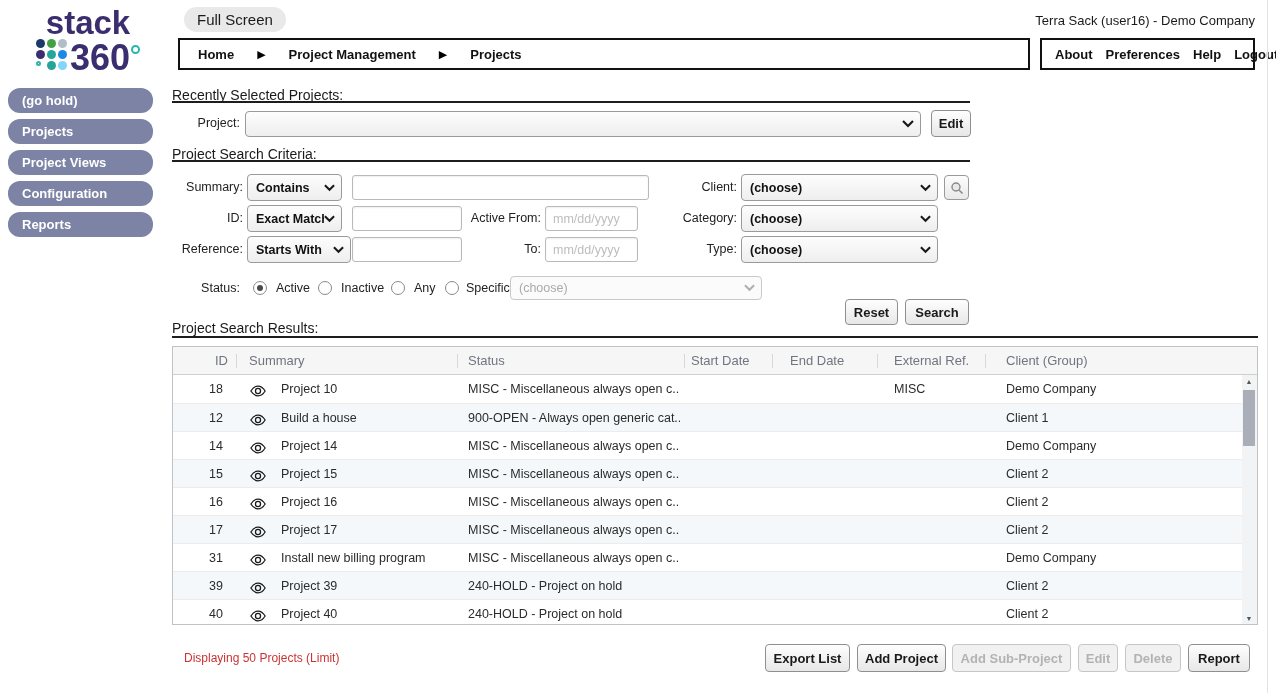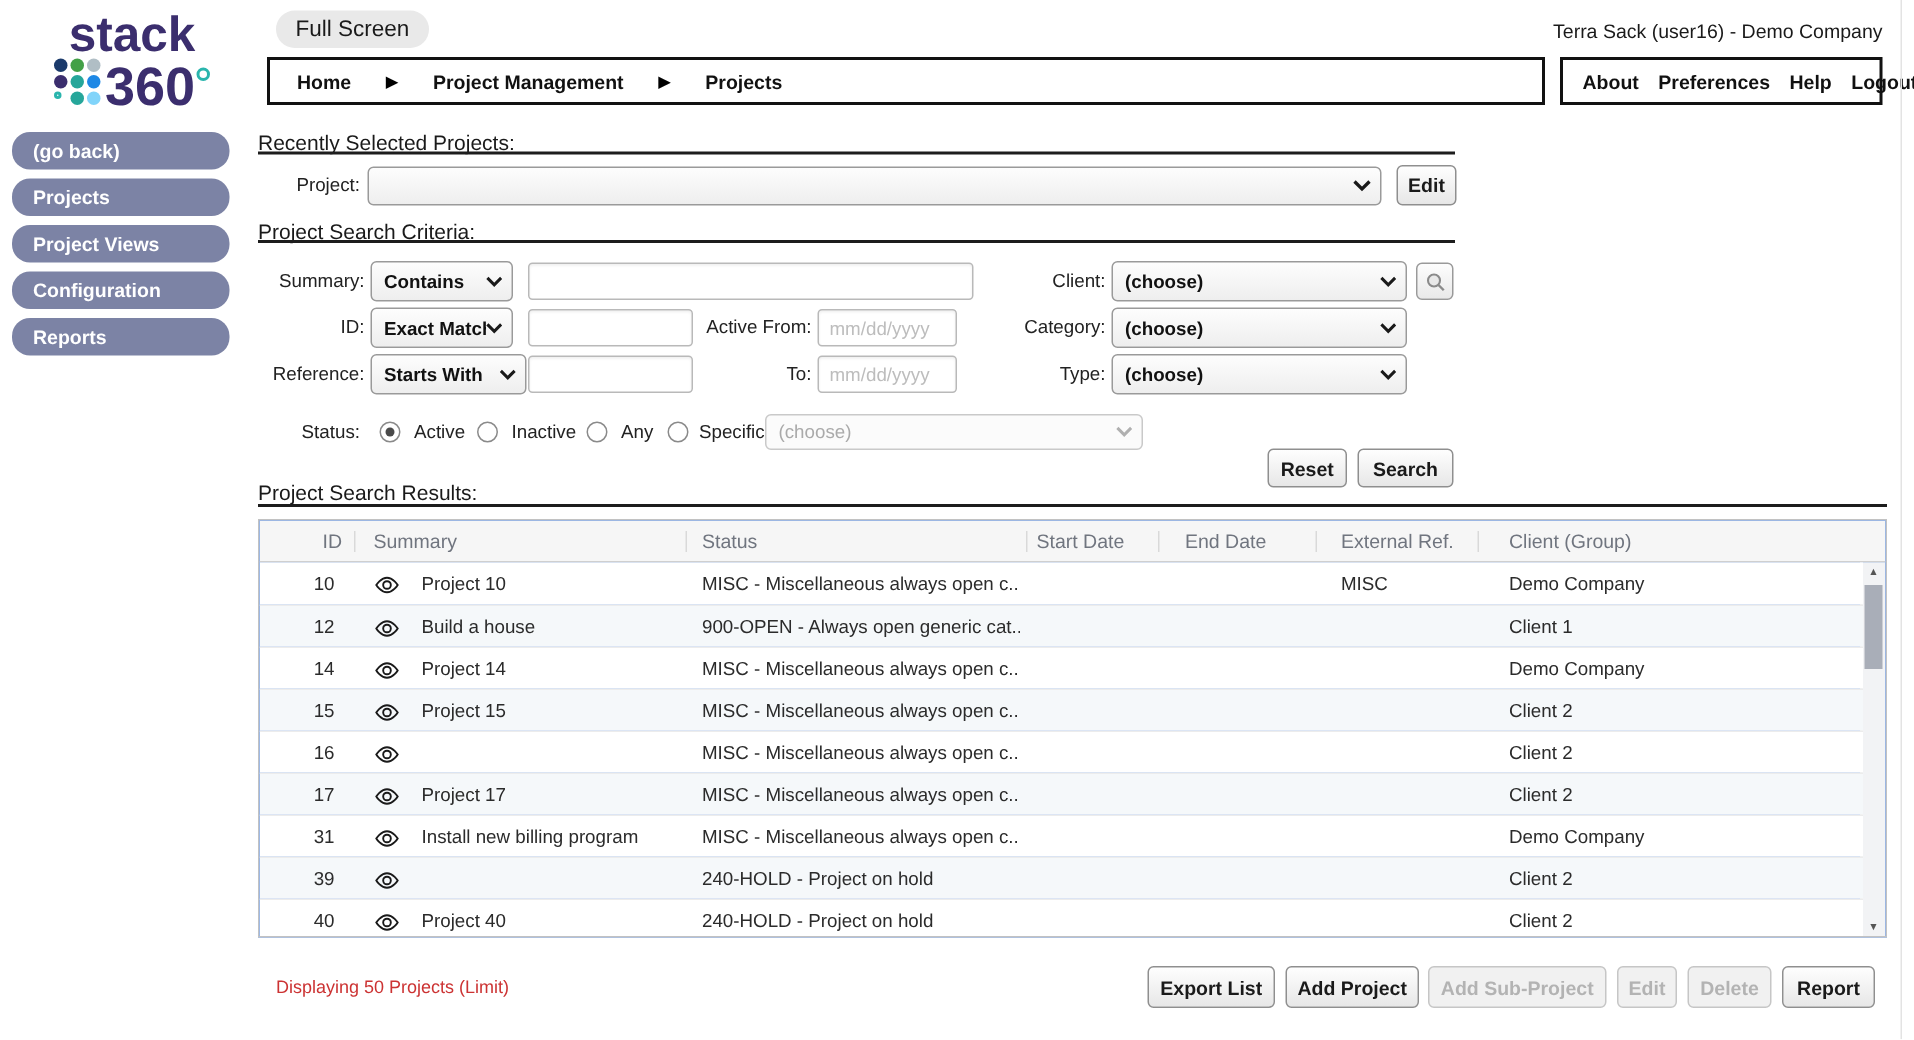--- a/index.html
+++ b/index.html
@@ -114,21 +114,21 @@
   </div>
 
   <div class="abs navbox topmenu">
     <span class="mi">About</span>
     <span class="mi">Preferences</span>
     <span class="mi">Help</span>
     <span class="mi">Logout</span>
   </div>
 
   <div class="abs sidebar">
-      <div class="side-btn">(go back)</div>
+      <div class="side-btn">(go hold)</div>
       <div class="side-btn">Projects</div>
       <div class="side-btn">Project Views</div>
       <div class="side-btn">Configuration</div>
       <div class="side-btn">Reports</div>
     </div>
 
   <div class="abs sect" style="left:172px;top:87px;">Recently Selected Projects:</div>
   <div class="abs hr-dark" style="left:172px;top:101px;width:798px;"></div>
 
   <div class="abs lbl" style="left:140px;top:110px;width:100px;line-height:27px;">Project:</div>
@@ -240,21 +240,21 @@
         <div class="thsep" style="left: 599px;"></div>
         <div class="thsep" style="left: 704px;"></div>
         <div class="thsep" style="left: 812px;"></div>
       </div>
     <div class="vscroll" id="vscroll">
       <div class="varrow" style="top:0;">▲</div>
       <div class="vthumb" style="top:15px;height:56px;"></div>
       <div class="varrow" style="bottom:0;">▼</div>
     </div>
   <div class="trow first" style="top: 28px;">
-        <div class="td" style="left: 0px; width: 50px; text-align: right;">10</div>
+        <div class="td" style="left: 0px; width: 50px; text-align: right;">18</div>
         <div class="td" style="left: 108px; width: 176px;">Project 10</div>
         <div class="td" style="left: 295px; width: 212px;">MISC - Miscellaneous always open c...</div>
         <div class="td" style="left: 518px; width: 78px;"></div>
         <div class="td" style="left: 617px; width: 84px;"></div>
         <div class="td" style="left: 721px; width: 88px;">MISC</div>
         <div class="td" style="left: 833px; width: 225px;">Demo Company</div>
         <span class="eye" style="left: 76px;"><svg width="18" height="12" viewBox="0 0 24 16">
             <path d="M12 1.5 C6.5 1.5 2.5 8 2.5 8 S6.5 14.5 12 14.5 21.5 8 21.5 8 17.5 1.5 12 1.5 Z" fill="none" stroke="#1a1a1a" stroke-width="1.7"></path>
             <circle cx="12" cy="8" r="3.4" fill="none" stroke="#1a1a1a" stroke-width="1.7"></circle>
           </svg></span>
@@ -293,20 +293,21 @@
         <div class="td" style="left: 617px; width: 84px;"></div>
         <div class="td" style="left: 721px; width: 88px;"></div>
         <div class="td" style="left: 833px; width: 225px;">Client 2</div>
         <span class="eye" style="left: 76px;"><svg width="18" height="12" viewBox="0 0 24 16">
             <path d="M12 1.5 C6.5 1.5 2.5 8 2.5 8 S6.5 14.5 12 14.5 21.5 8 21.5 8 17.5 1.5 12 1.5 Z" fill="none" stroke="#1a1a1a" stroke-width="1.7"></path>
             <circle cx="12" cy="8" r="3.4" fill="none" stroke="#1a1a1a" stroke-width="1.7"></circle>
           </svg></span>
       </div>
       <div class="trow" style="top: 140px;">
         <div class="td" style="left: 0px; width: 50px; text-align: right;">16</div>
+        <div class="td" style="left: 108px; width: 176px;">Project 16</div>
         <div class="td" style="left: 295px; width: 212px;">MISC - Miscellaneous always open c...</div>
         <div class="td" style="left: 518px; width: 78px;"></div>
         <div class="td" style="left: 617px; width: 84px;"></div>
         <div class="td" style="left: 721px; width: 88px;"></div>
         <div class="td" style="left: 833px; width: 225px;">Client 2</div>
         <span class="eye" style="left: 76px;"><svg width="18" height="12" viewBox="0 0 24 16">
             <path d="M12 1.5 C6.5 1.5 2.5 8 2.5 8 S6.5 14.5 12 14.5 21.5 8 21.5 8 17.5 1.5 12 1.5 Z" fill="none" stroke="#1a1a1a" stroke-width="1.7"></path>
             <circle cx="12" cy="8" r="3.4" fill="none" stroke="#1a1a1a" stroke-width="1.7"></circle>
           </svg></span>
       </div>
@@ -331,20 +332,21 @@
         <div class="td" style="left: 617px; width: 84px;"></div>
         <div class="td" style="left: 721px; width: 88px;"></div>
         <div class="td" style="left: 833px; width: 225px;">Demo Company</div>
         <span class="eye" style="left: 76px;"><svg width="18" height="12" viewBox="0 0 24 16">
             <path d="M12 1.5 C6.5 1.5 2.5 8 2.5 8 S6.5 14.5 12 14.5 21.5 8 21.5 8 17.5 1.5 12 1.5 Z" fill="none" stroke="#1a1a1a" stroke-width="1.7"></path>
             <circle cx="12" cy="8" r="3.4" fill="none" stroke="#1a1a1a" stroke-width="1.7"></circle>
           </svg></span>
       </div>
       <div class="trow alt" style="top: 224px;">
         <div class="td" style="left: 0px; width: 50px; text-align: right;">39</div>
+        <div class="td" style="left: 108px; width: 176px;">Project 39</div>
         <div class="td" style="left: 295px; width: 212px;">240-HOLD - Project on hold</div>
         <div class="td" style="left: 518px; width: 78px;"></div>
         <div class="td" style="left: 617px; width: 84px;"></div>
         <div class="td" style="left: 721px; width: 88px;"></div>
         <div class="td" style="left: 833px; width: 225px;">Client 2</div>
         <span class="eye" style="left: 76px;"><svg width="18" height="12" viewBox="0 0 24 16">
             <path d="M12 1.5 C6.5 1.5 2.5 8 2.5 8 S6.5 14.5 12 14.5 21.5 8 21.5 8 17.5 1.5 12 1.5 Z" fill="none" stroke="#1a1a1a" stroke-width="1.7"></path>
             <circle cx="12" cy="8" r="3.4" fill="none" stroke="#1a1a1a" stroke-width="1.7"></circle>
           </svg></span>
       </div>

